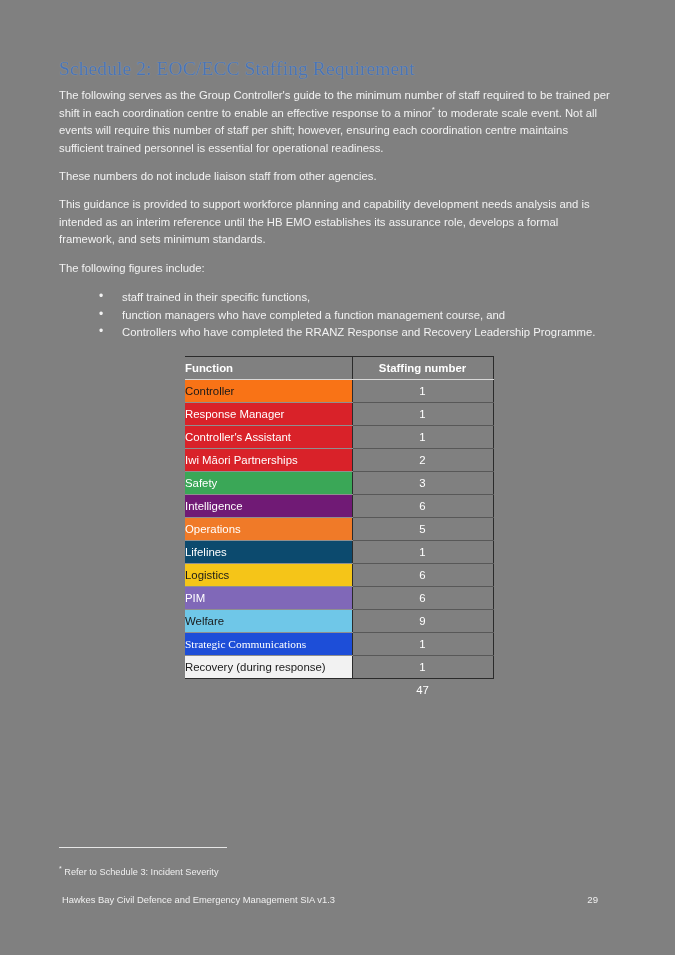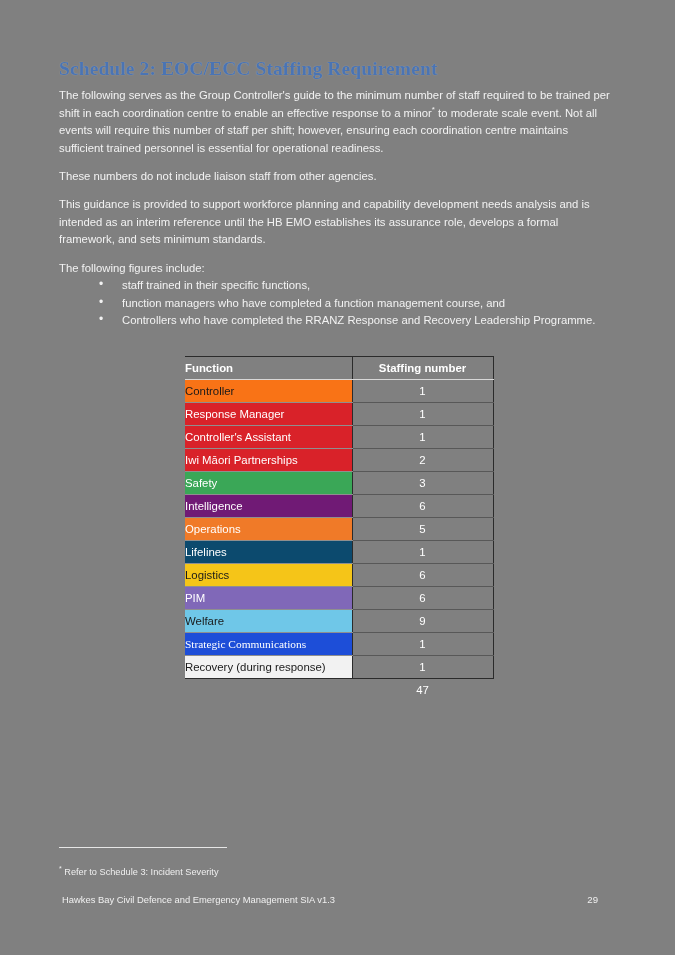--- a/index.html
+++ b/index.html
@@ -21,37 +21,37 @@
   }
   .content {
     position: absolute;
     left: 59px;
     top: 58px;
     width: 556px;
   }
   .doc-title {
     font-family: "Liberation Serif", serif;
     font-size: 19.5px;
-    font-weight: bold;
+    font-weight: normal;
     color: #4a74b4;
     letter-spacing: 0.1px;
     margin: 0 0 7px 0;
     line-height: 1.15;
     text-shadow: 0 0 1px rgba(255,255,255,0.35);
   }
   p.body-para {
     font-family: "Liberation Sans", sans-serif;
     font-size: 11.3px;
     line-height: 17.4px;
     color: #f2f2f2;
     margin: 0 0 11px 0;
     text-align: left;
   }
   p.body-para.tight {
-    margin-bottom: 0;
+    margin-bottom: 12px;
   }
   sup.fn {
     font-size: 8px;
     vertical-align: super;
     line-height: 0;
   }
   ul.bullets {
     margin: 0 0 0 0;
     padding: 0 0 0 40px;
     list-style: none;

